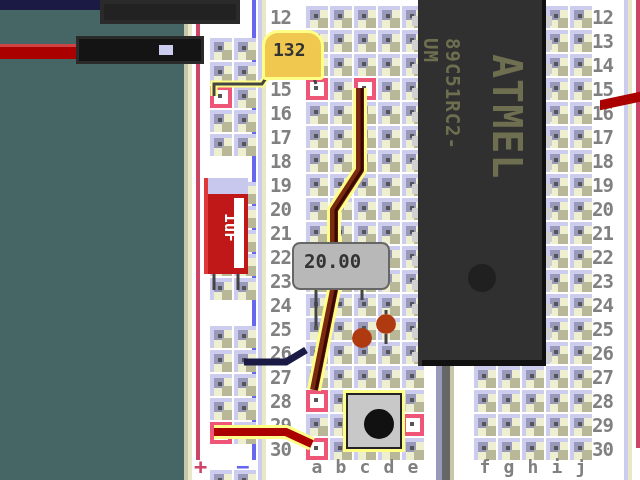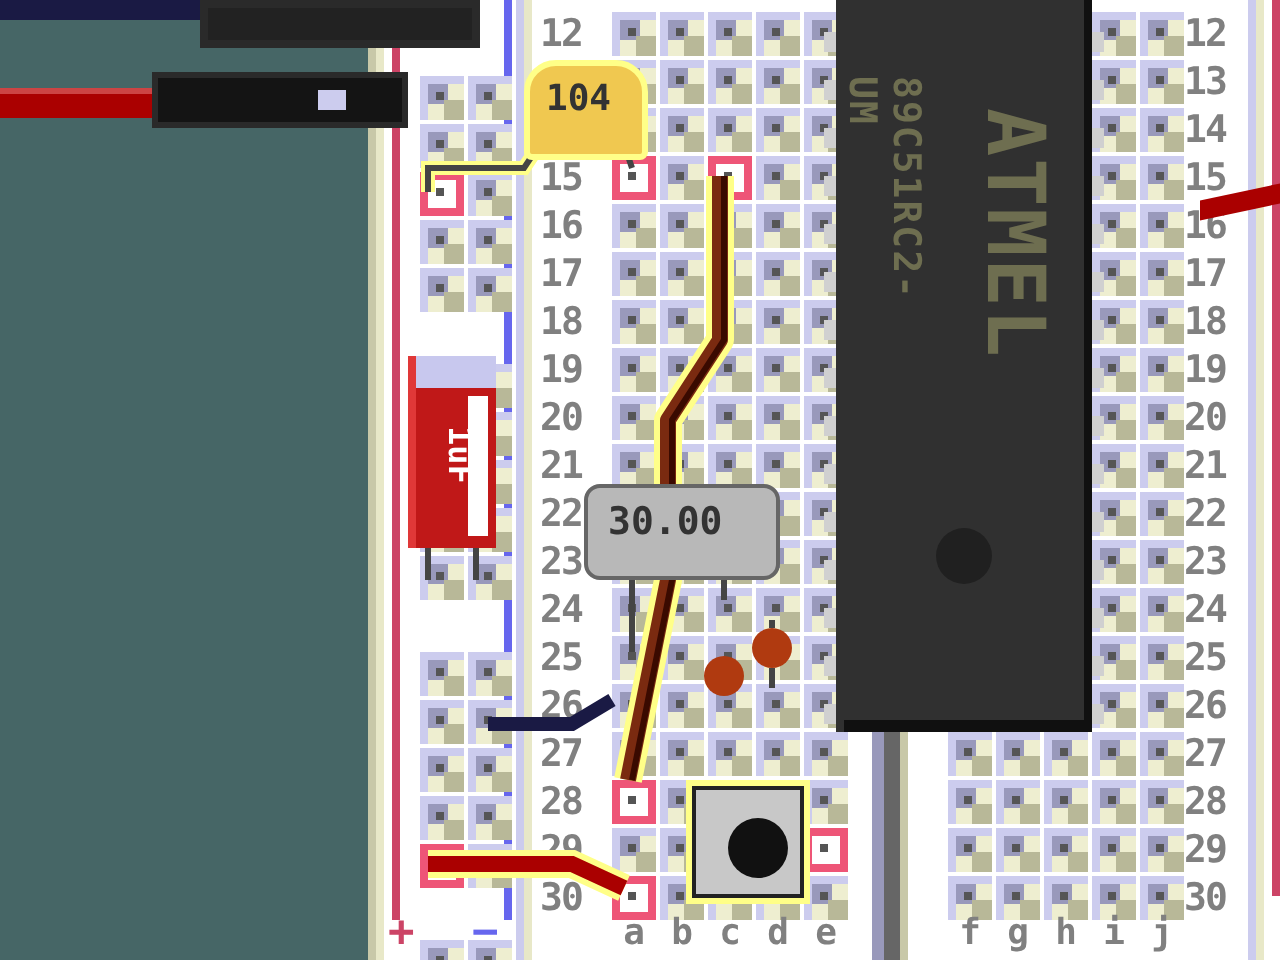--- a/index.html
+++ b/index.html
@@ -1730,29 +1730,29 @@
   <path d="M214 274 L214 290 M238 274 L238 290" stroke="#444" stroke-width="3" fill="none"></path>
 
   <path d="M316 288 L316 326 M362 288 L362 300" stroke="#444" stroke-width="3" fill="none"></path>
 
   <circle cx="362" cy="338" r="10" fill="#b03a10"></circle>
   <circle cx="386" cy="324" r="10" fill="#b03a10"></circle>
   <path d="M386 310 L386 314 M386 334 L386 344" stroke="#444" stroke-width="3"></path>
 </svg>
 
 <div id="cap104" class="abs">
-  <span>104</span>
+  <span>132</span>
 </div>
 <div id="elec" class="abs">
   <div class="top"></div>
   <div class="stripe"></div>
   <div class="lbl">1uF</div>
 </div>
 <div id="xtal" class="abs">
-  <span>30.00</span>
+  <span>20.00</span>
 </div>
 <div id="btn" class="abs">
   <div class="body">
       <div class="cap"></div>
     </div>
 </div>
 
 <div class="abs plus" style="left:194px;top:454px;">+</div>
 <div class="abs minus" style="left:236px;top:454px;">−</div>
 

